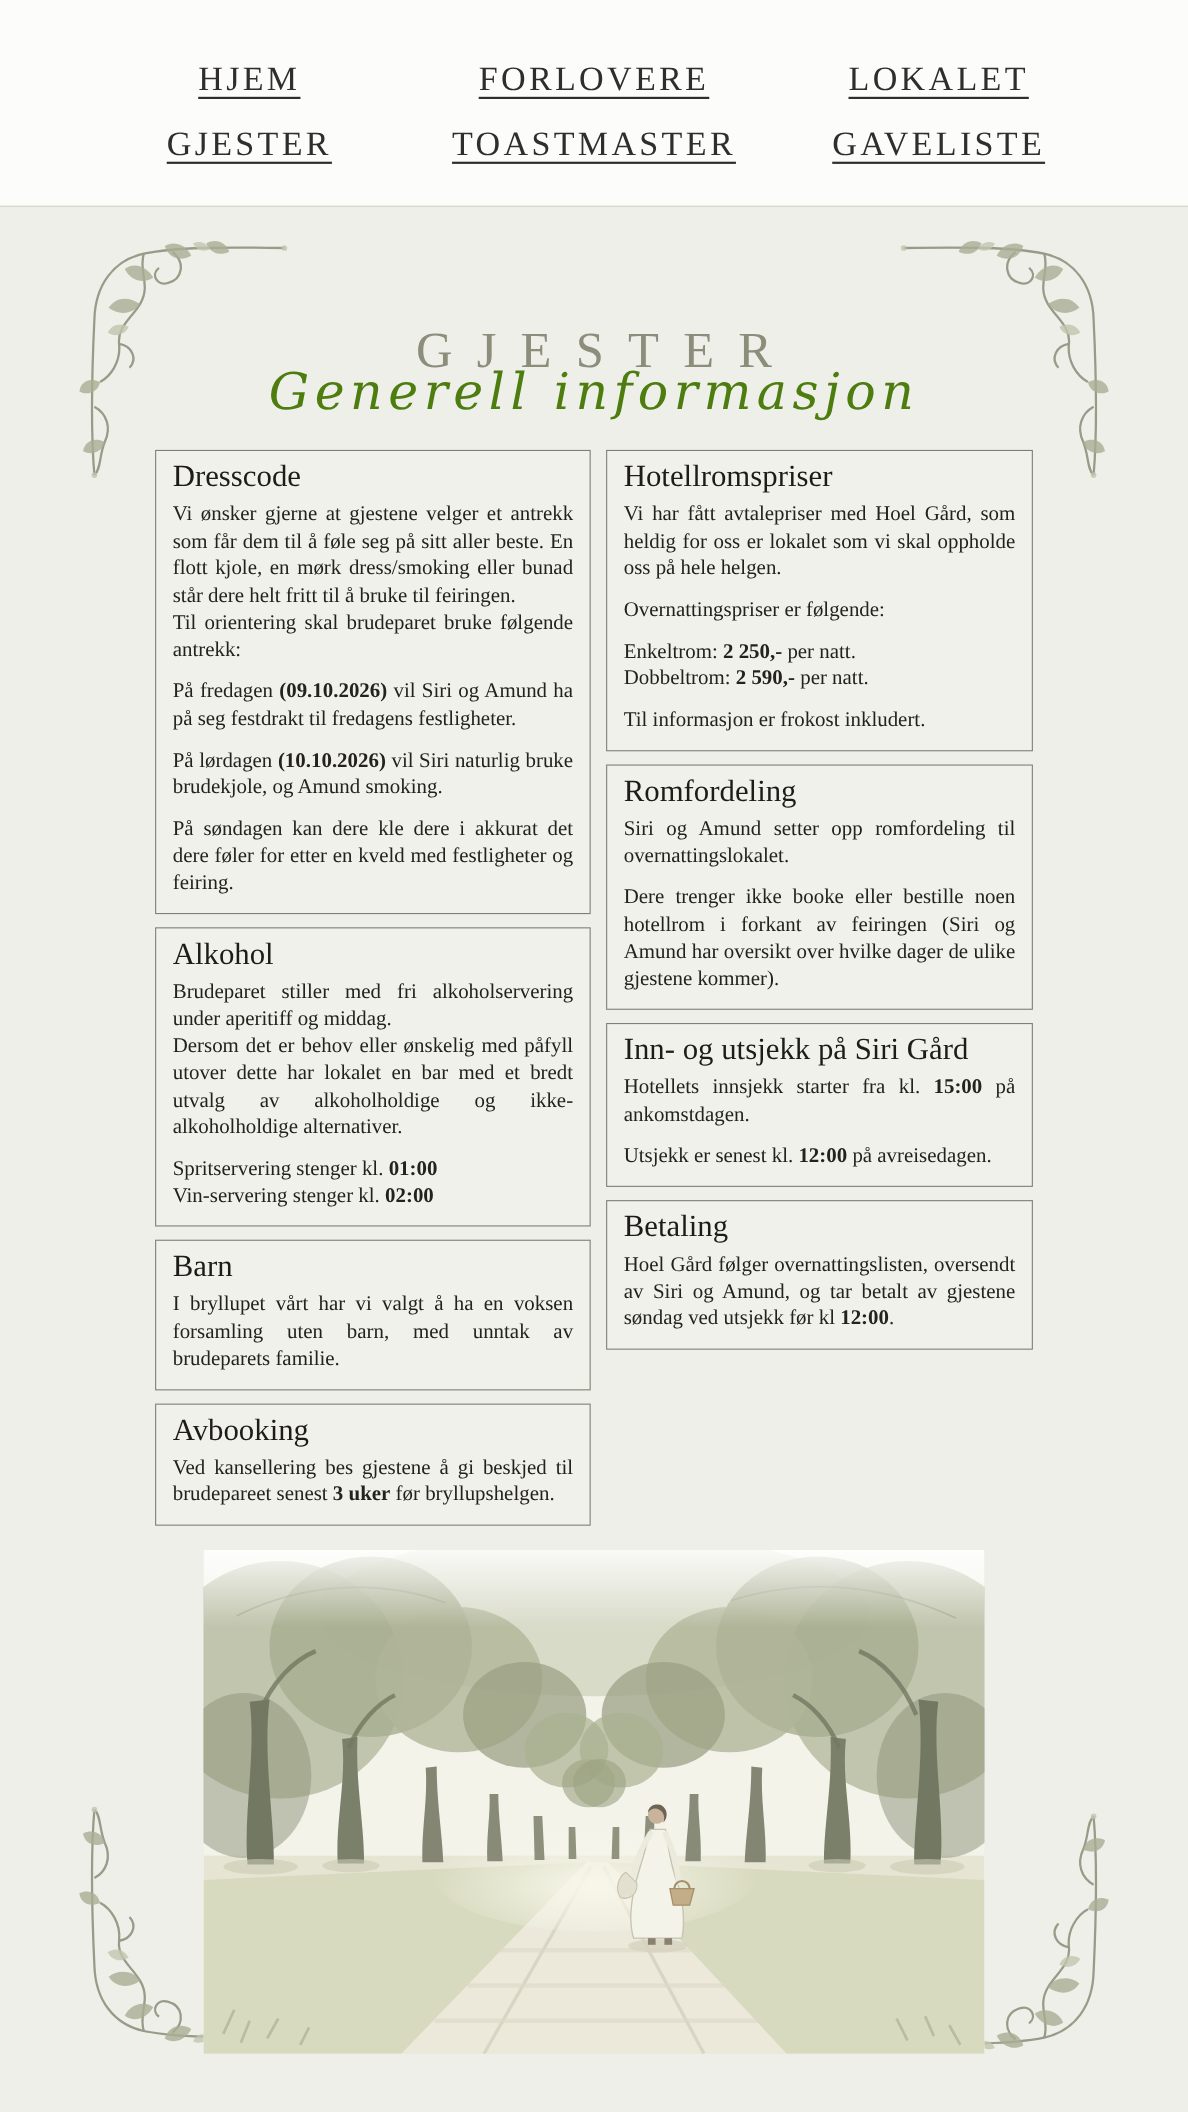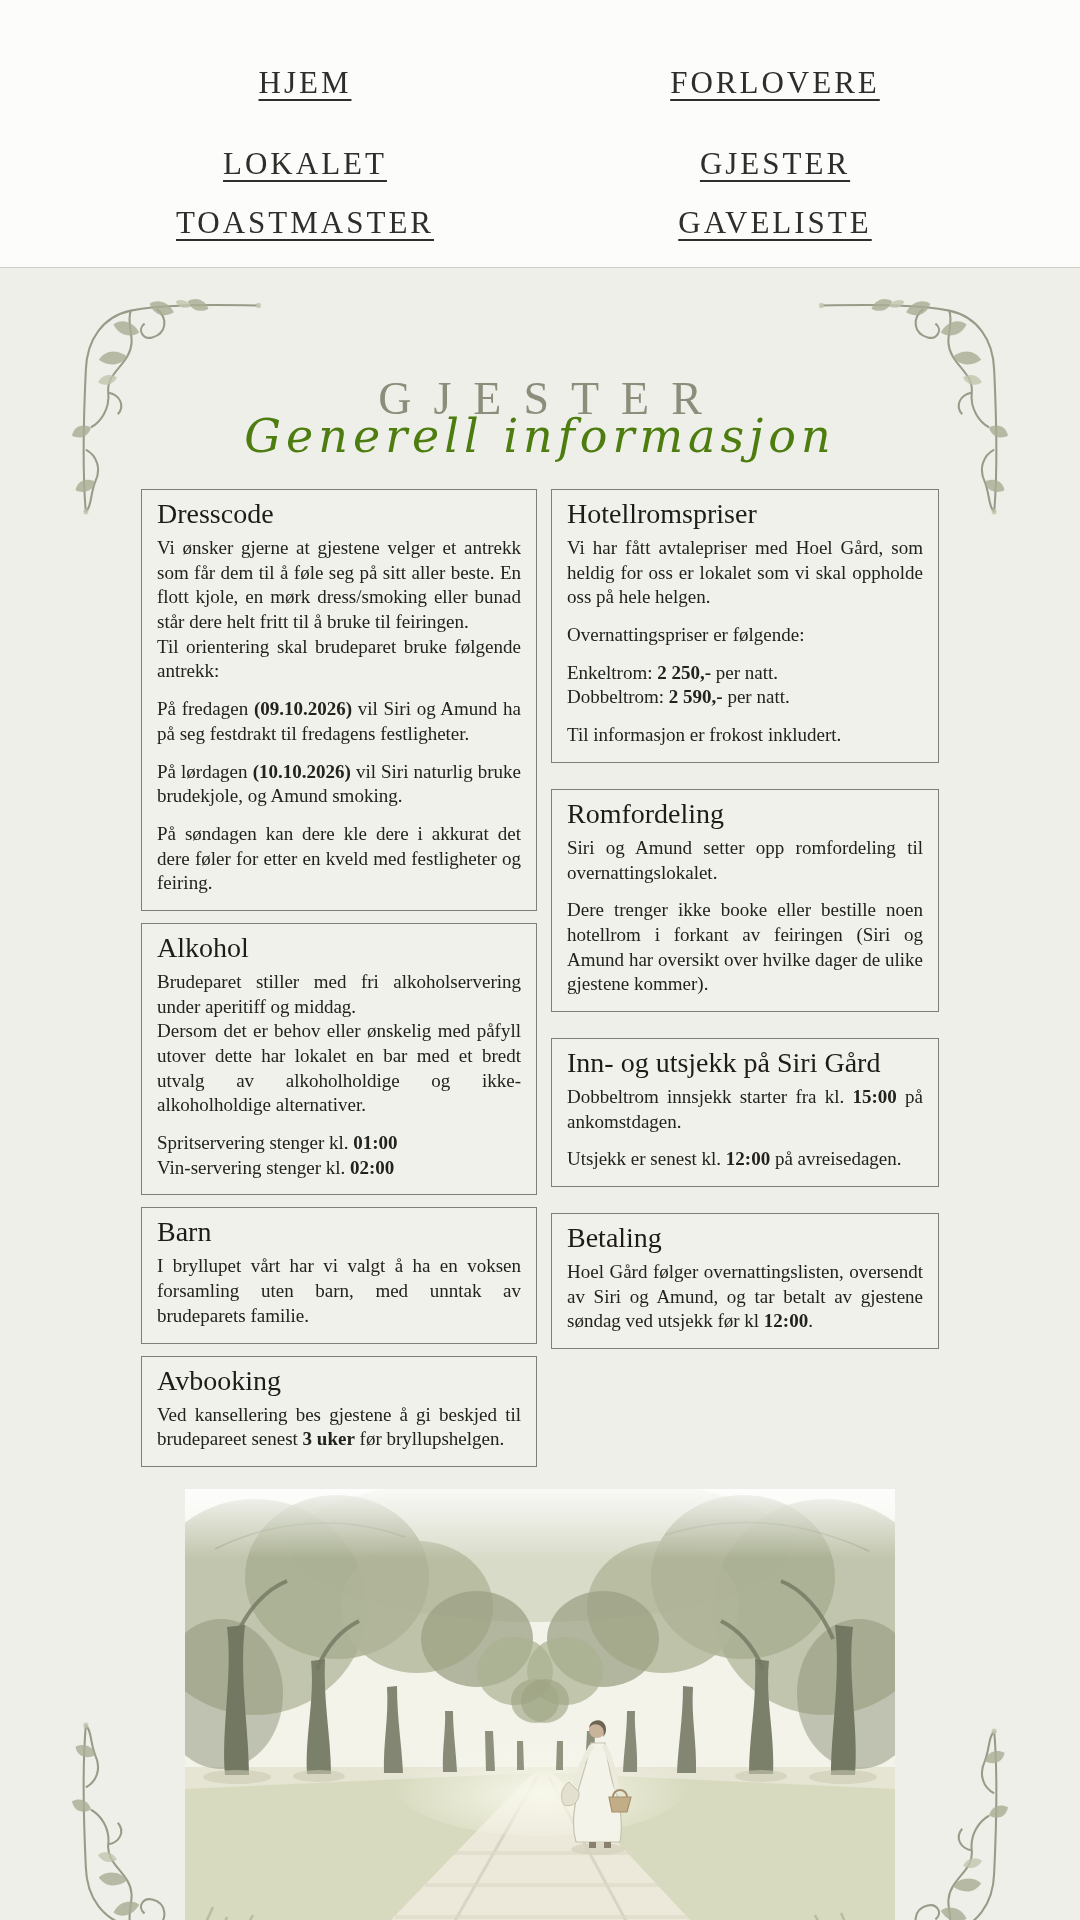--- a/index.html
+++ b/index.html
@@ -8,25 +8,25 @@
     background:#efefe9;
     font-family:"Liberation Serif", serif;
     color:#22211d;
     overflow:hidden;
     position:relative;
   }
 
   
   .site-header {
     background:#fcfcfa;
-    height:268px;
+    height:188px;
     box-sizing:border-box;
     border-bottom:1px solid #cfcfc8;
     display:grid;
-    grid-template-columns:1fr 1fr;
+    grid-template-columns:1fr 1fr 1fr;
     grid-template-rows:1fr 1fr;
     align-items:center;
     justify-items:center;
     padding:42px 70px 26px 70px;
   }
   .nav-link {
     font-size:31px;
     letter-spacing:3px;
     color:#2f2e2a;
     text-transform:uppercase;
@@ -68,21 +68,21 @@
     width:798px;
     margin:26px auto 0 auto;
     display:flex;
     gap:14px;
     align-items:flex-start;
     position:relative;
     z-index:2;
   }
   .col { display:flex; flex-direction:column; }
   .col-left  { width:396px; gap:12px; }
-  .col-right { width:388px; gap:26px; }
+  .col-right { width:388px; gap:12px; }
   .card {
     border:1px solid #7f7f76;
     background:#f1f1eb;
     box-sizing:border-box;
     padding:8px 15px 14px 15px;
   }
   .card-title {
     font-size:28px;
     font-weight:normal;
     margin:0 0 6px 0;
@@ -219,21 +219,21 @@
       </section>
 
       <section class="card">
         <h2 class="card-title">Romfordeling</h2>
         <p class="para"><span>Siri og Amund setter opp romfordeling til overnattingslokalet.</span></p>
         <p class="para gap"><span>Dere trenger ikke booke eller bestille noen hotellrom i forkant av feiringen (Siri og Amund har oversikt over hvilke dager de ulike gjestene kommer).</span></p>
       </section>
 
       <section class="card">
         <h2 class="card-title">Inn- og utsjekk på Siri Gård</h2>
-        <p class="para"><span>Dobbeltrom innsjekk starter fra kl. </span><strong>15:00</strong><span> på ankomstdagen.</span></p>
+        <p class="para"><span>Hotellets innsjekk starter fra kl. </span><strong>15:00</strong><span> på ankomstdagen.</span></p>
         <p class="para gap"><span>Utsjekk er senest kl. </span><strong>12:00</strong><span> på avreisedagen.</span></p>
       </section>
 
       <section class="card">
         <h2 class="card-title">Betaling</h2>
         <p class="para"><span>Hoel Gård følger overnattingslisten, oversendt av Siri og Amund, og tar betalt av gjestene søndag ved utsjekk før kl </span><strong>12:00</strong><span>.</span></p>
       </section>
 
     </div>
   </div>

